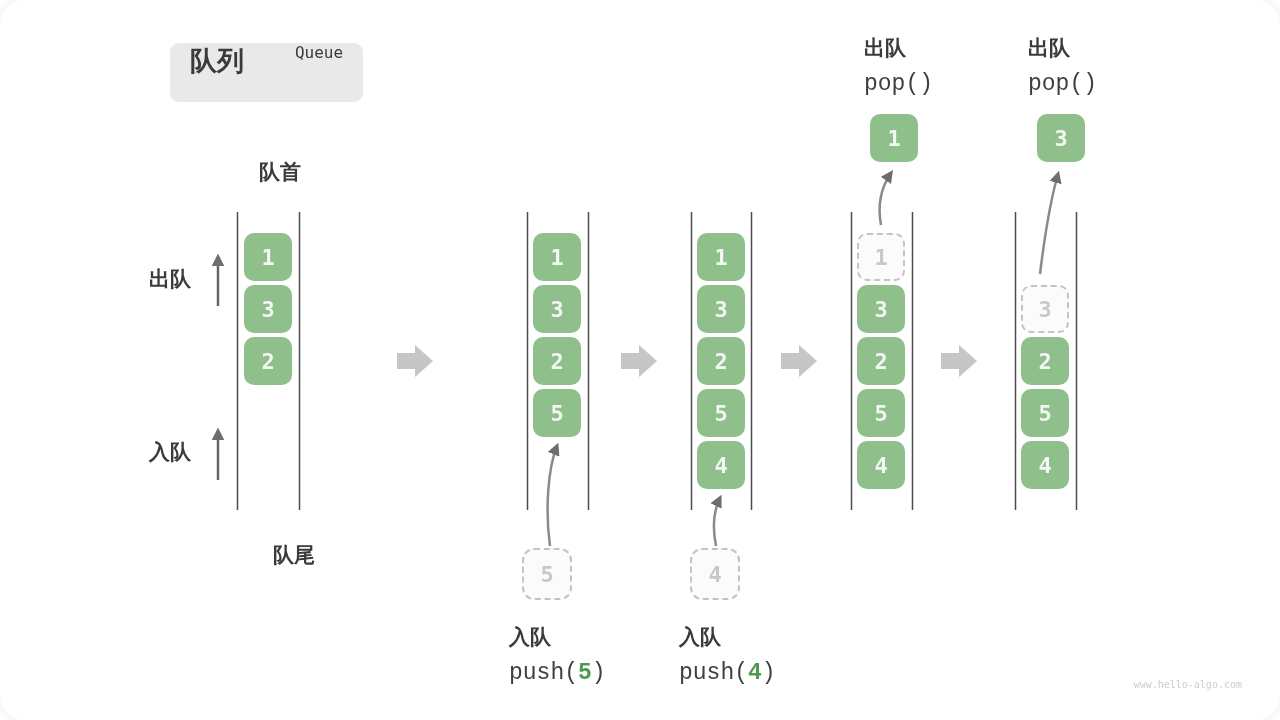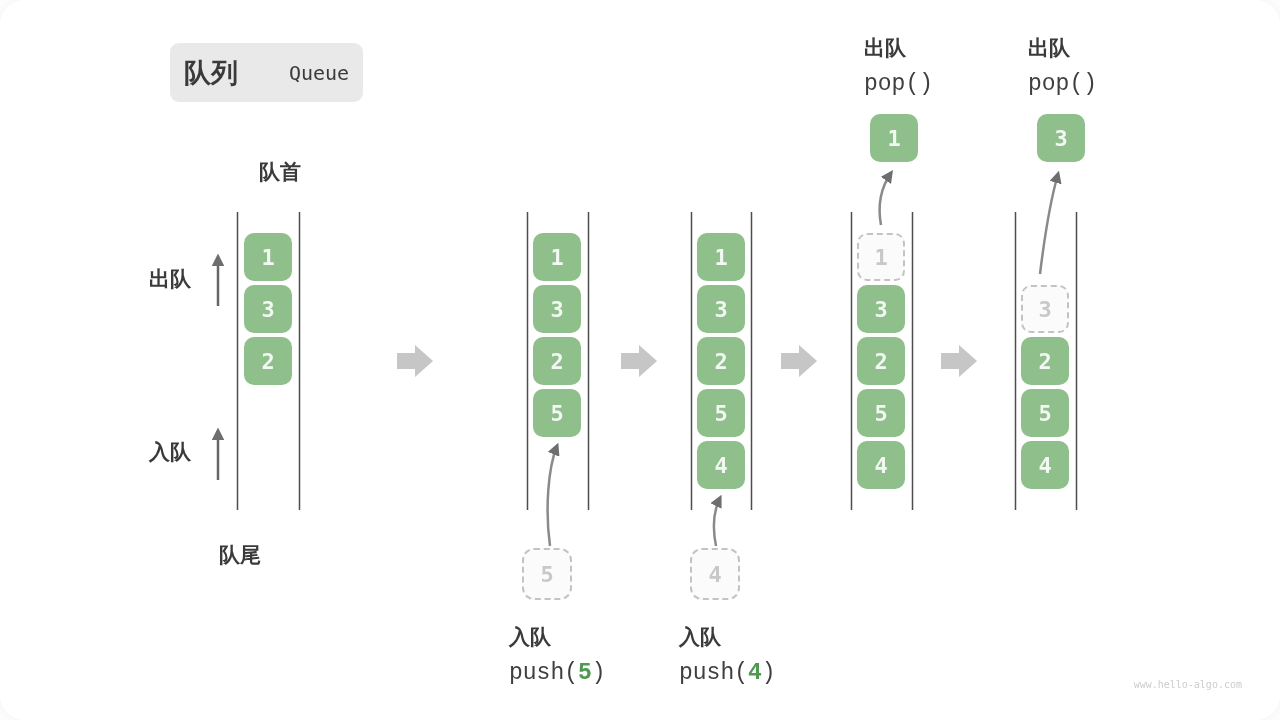--- a/index.html
+++ b/index.html
@@ -11,23 +11,23 @@
     --flow-gray:#8A8A8A;
     --dash-border:#C3C3C3;
     --dash-text:#C8C8C8;
   }
   html,body{margin:0;padding:0;background:#fff;}
   body{font-family:"Liberation Sans",sans-serif;width:1280px;height:720px;}
   .card{position:relative;width:1280px;height:720px;background:#fff;border-radius:24px;
         box-shadow:0 0 16px rgba(0,0,0,.07);overflow:hidden;}
   svg.layer{position:absolute;left:0;top:0;width:1280px;height:720px;pointer-events:none;}
   .title-badge{position:absolute;left:170px;top:43px;width:193px;height:59px;background:#E9E9E9;
-        border-radius:9px;display:flex;align-items:center;justify-content:center;gap:11px;}
+        border-radius:9px;display:flex;justify-content:center;gap:11px;}
   .title-zh{font-weight:bold;font-size:27px;color:var(--ink);}
-  .title-en{font-family:"DejaVu Sans Mono","Liberation Mono",monospace;font-size:20px;color:var(--ink);margin-left:40px;}
+  .title-en{font-family:"DejaVu Sans Mono","Liberation Mono",monospace;font-size:16px;color:var(--ink);margin-left:40px;}
   .lbl{position:absolute;color:var(--ink);font-weight:bold;font-size:21px;}
   .qbox{position:absolute;width:48px;height:48px;border-radius:10px;background:var(--green);
         color:#F4F8F4;display:flex;align-items:center;justify-content:center;
         font-family:"DejaVu Sans Mono","Liberation Mono",monospace;font-size:22px;font-weight:bold;
         box-sizing:border-box;}
   .qbox.dashed{background:#FBFBFB;border:2.5px dashed var(--dash-border);color:var(--dash-text);}
   .qbox.incoming{width:50px;height:52px;border-radius:12px;}
   .op{position:absolute;line-height:36px;white-space:nowrap;}
   .op .zh{font-weight:bold;font-size:21px;color:var(--ink);display:block;}
   .op .code{font-family:Liberation Mono, monospace;font-size:23px;color:#3F3F3F;}
@@ -79,21 +79,21 @@
       <path d="M1040,274 C1045,233 1050,202 1058,174" marker-end="url(#ah)"></path>
     </g>
   </svg>
 
   <div class="title-badge">
     <span class="title-zh">队列</span>
     <span class="title-en">Queue</span>
   </div>
 
   <div class="lbl" style="left:237px;top:158px;width:64px;text-align:right;">队首</div>
-  <div class="lbl" style="left:219px;top:541px;width:64px;text-align:left;">队尾</div>
+  <div class="lbl" style="left:251px;top:541px;width:64px;text-align:right;">队尾</div>
   <div class="lbl" style="left:149px;top:265px;">出队</div>
   <div class="lbl" style="left:149px;top:438px;">入队</div>
 
   <div class="qbox" style="left:244px;top:233px;">1</div>
   <div class="qbox" style="left:244px;top:285px;">3</div>
   <div class="qbox" style="left:244px;top:337px;">2</div>
 
   <div class="qbox" style="left:533px;top:233px;">1</div>
   <div class="qbox" style="left:533px;top:285px;">3</div>
   <div class="qbox" style="left:533px;top:337px;">2</div>

